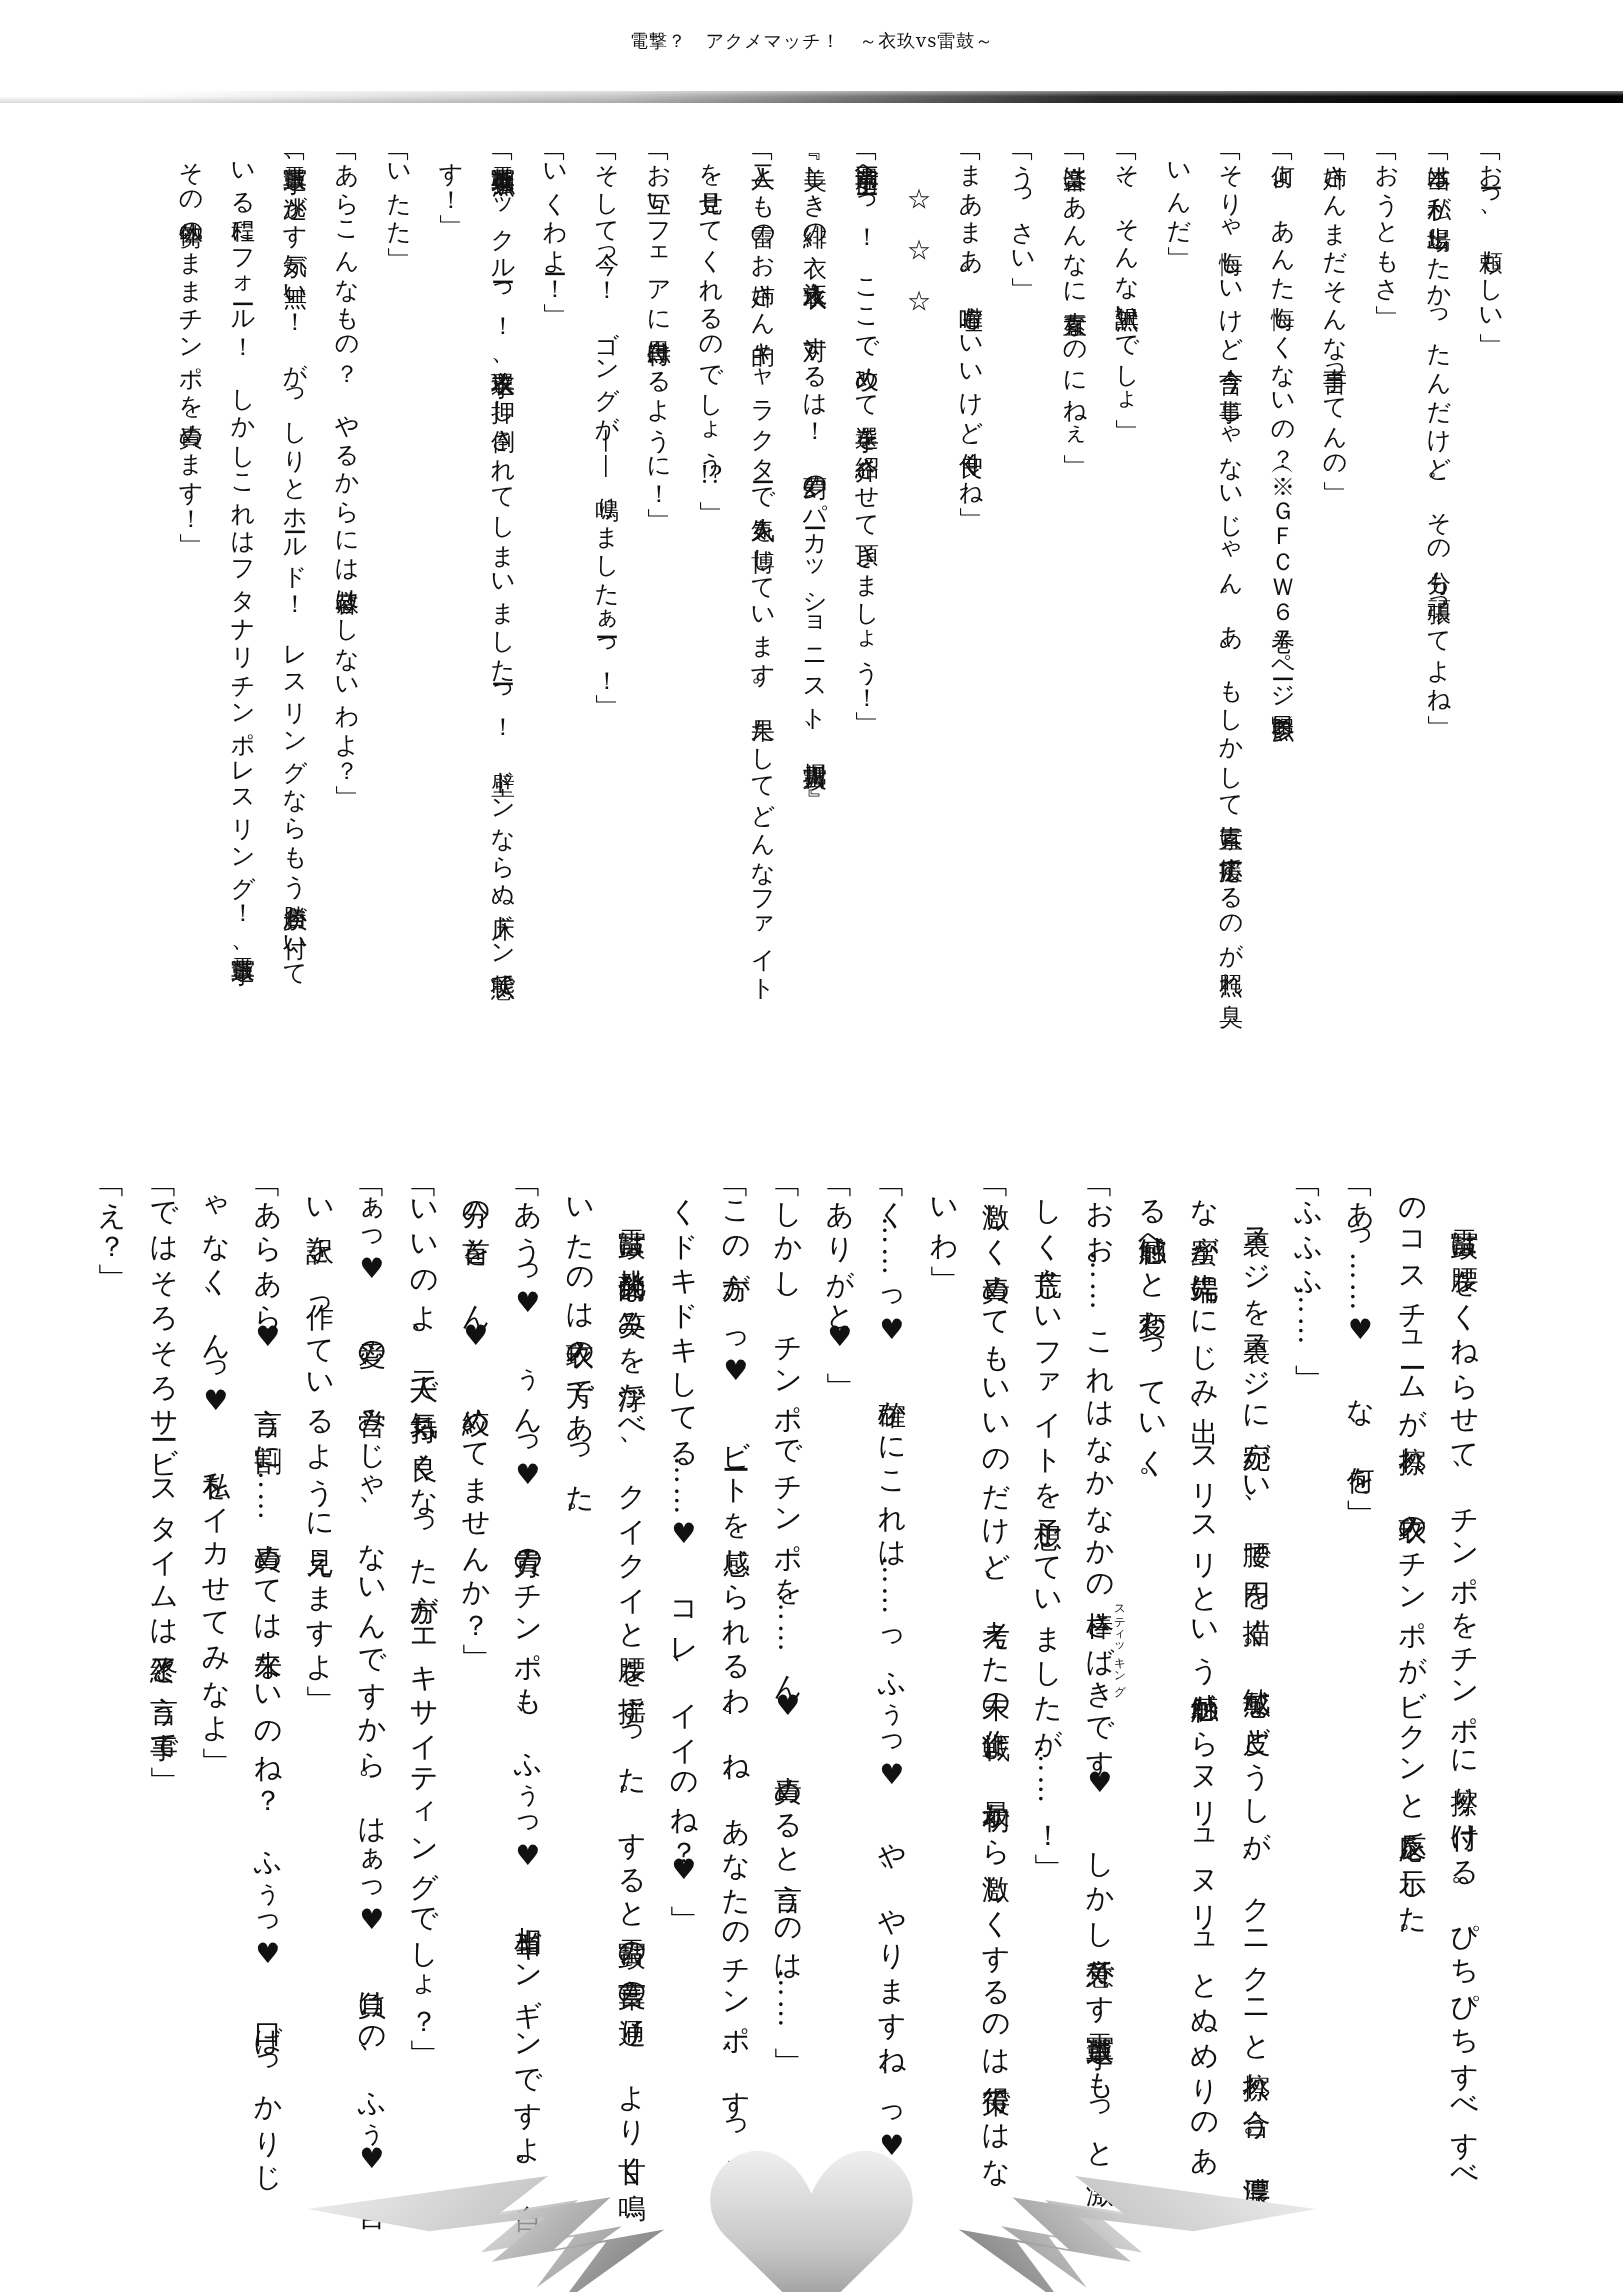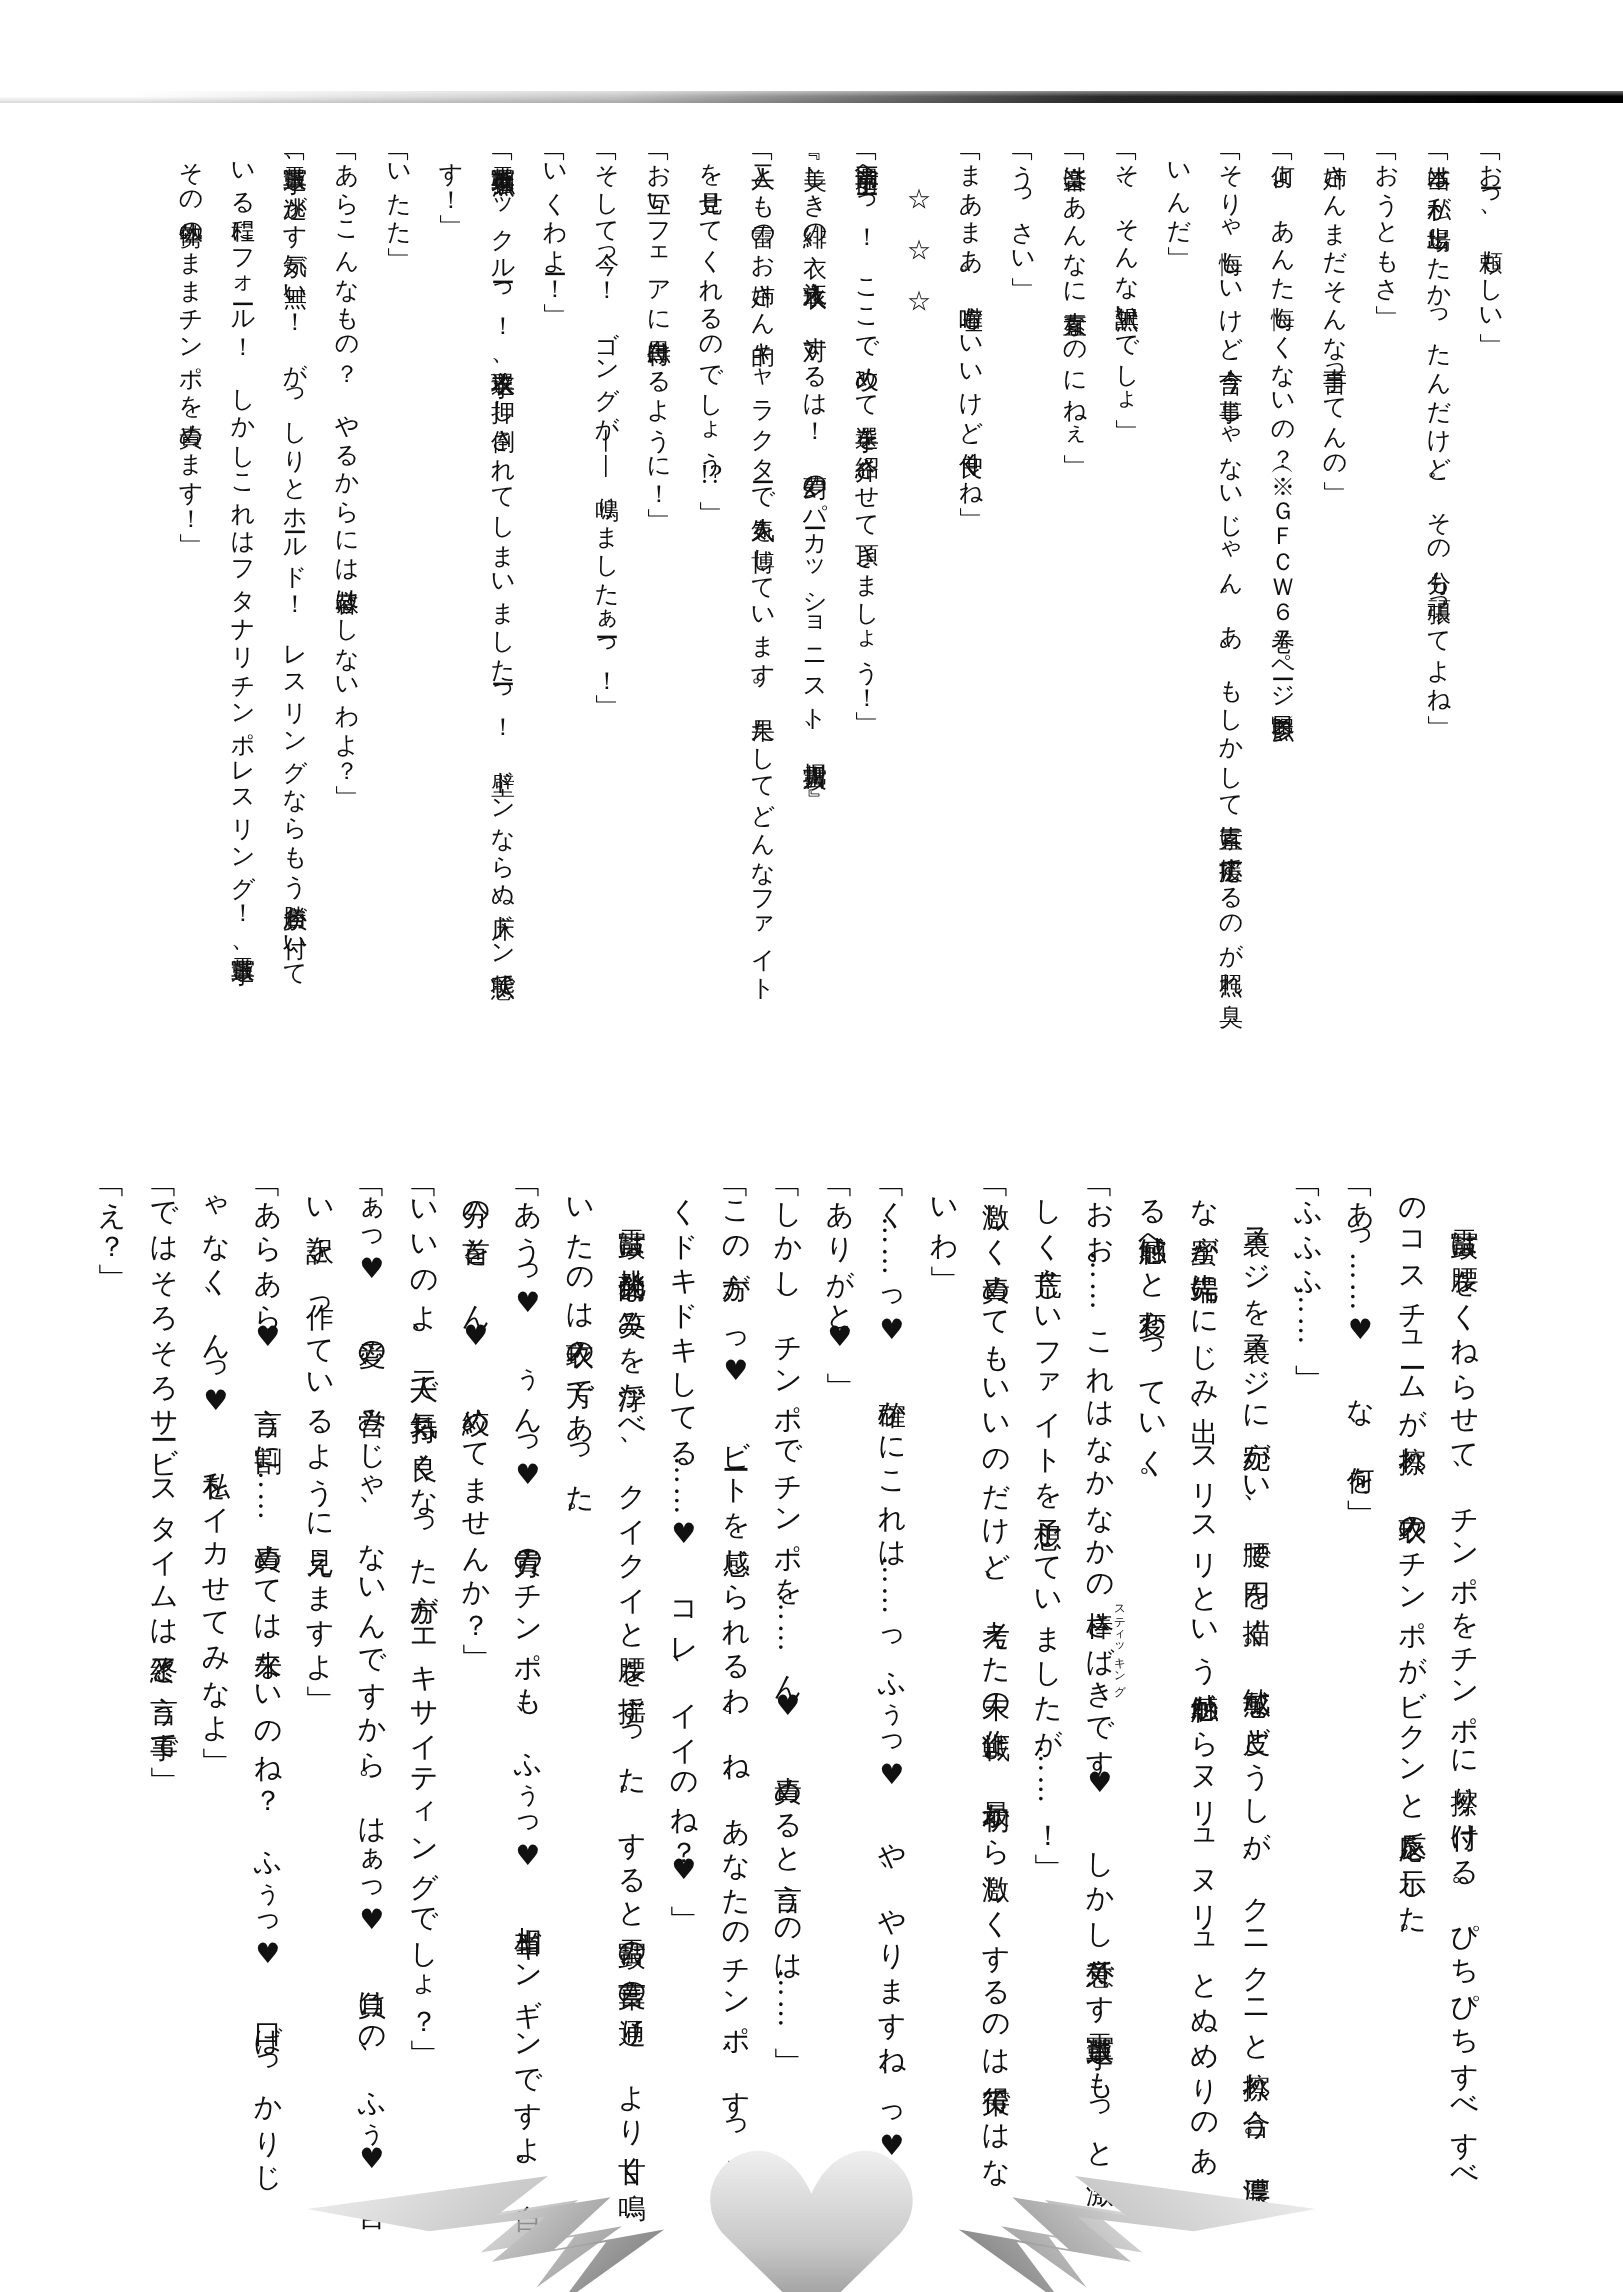--- a/index.html
+++ b/index.html
@@ -62,20 +62,21 @@
     position:absolute;
     left:140px;top:2142px;
     width:1343px;height:150px;
   }
 </style>
 </head>
 <body>
 
 <div class="page">
 
+  <div class="header-title">電撃？　アクメマッチ！　～衣玖vs雷鼓～</div>
 
   <div class="divider-bar"></div>
 
   <div class="vblock top-block" id="top-block">
       <p class="tline">「おーっ、頼もしい」</p>
       <p class="tline">「本当は私が出場したかったんだけど。その分も頑張ってよね」</p>
       <p class="tline">「おうともさ」</p>
       <p class="tline">「姉さんまだそんな事言ってんの」</p>
       <p class="tline">「何よ、あんた悔しくないの？（※ＧＦＣＷ６巻７ページ目参照）」</p>
       <p class="tline">「そりゃ悔しいけど今言う事じゃないじゃん。あ、もしかして素直に応援するのが照れ臭いんだ」</p>

